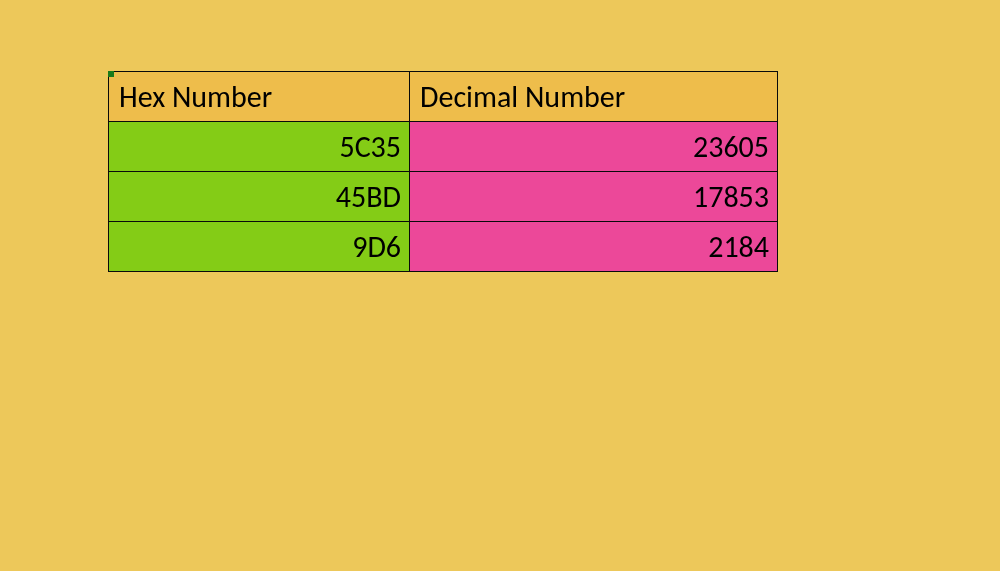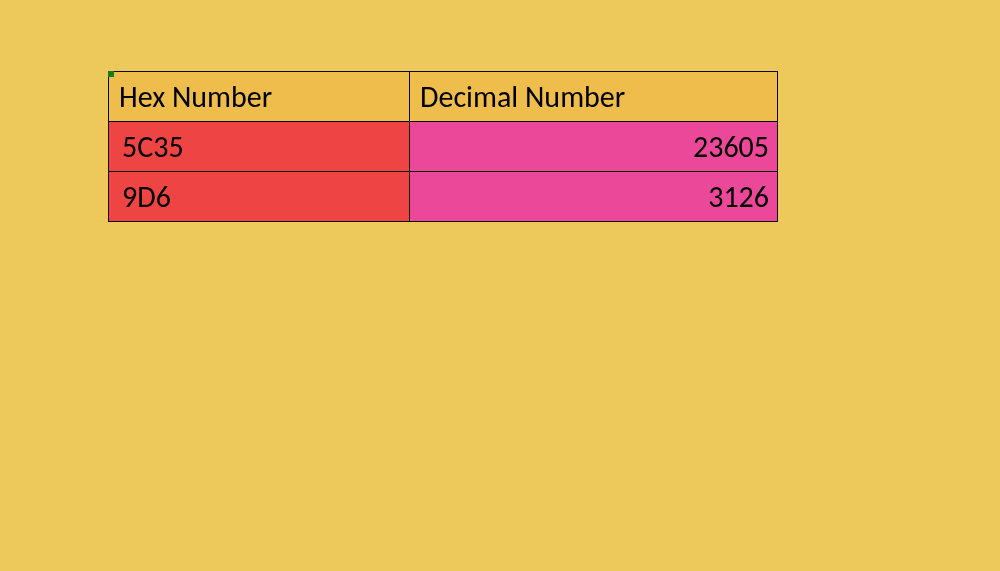--- a/index.html
+++ b/index.html
@@ -34,22 +34,22 @@
     th {
       background: #eebd4b;
       font-weight: 400;
       text-align: left;
       color: #000;
     }
     td {
       color: #000;
     }
     td.hex-cell {
-      background: #ef4444;
-      text-align: left;
+      background: #84cc16;
+      text-align: right;
       padding-left: 13px;
     }
     td.dec-cell {
       background: #ec4899;
       text-align: right;
     }
     col.col1 {
       width: 45%;
     }
     col.col2 {
@@ -80,18 +80,22 @@
         <th>Hex Number</th>
         <th>Decimal Number</th>
       </tr>
     </thead>
     <tbody>
       <tr>
         <td class="hex-cell">5C35</td>
         <td class="dec-cell">23605</td>
       </tr>
       <tr>
+        <td class="hex-cell">45BD</td>
+        <td class="dec-cell">17853</td>
+      </tr>
+      <tr>
         <td class="hex-cell">9D6</td>
-        <td class="dec-cell">3126</td>
+        <td class="dec-cell">2184</td>
       </tr>
     </tbody>
   </table>
 </div>
 
 </body></html>

